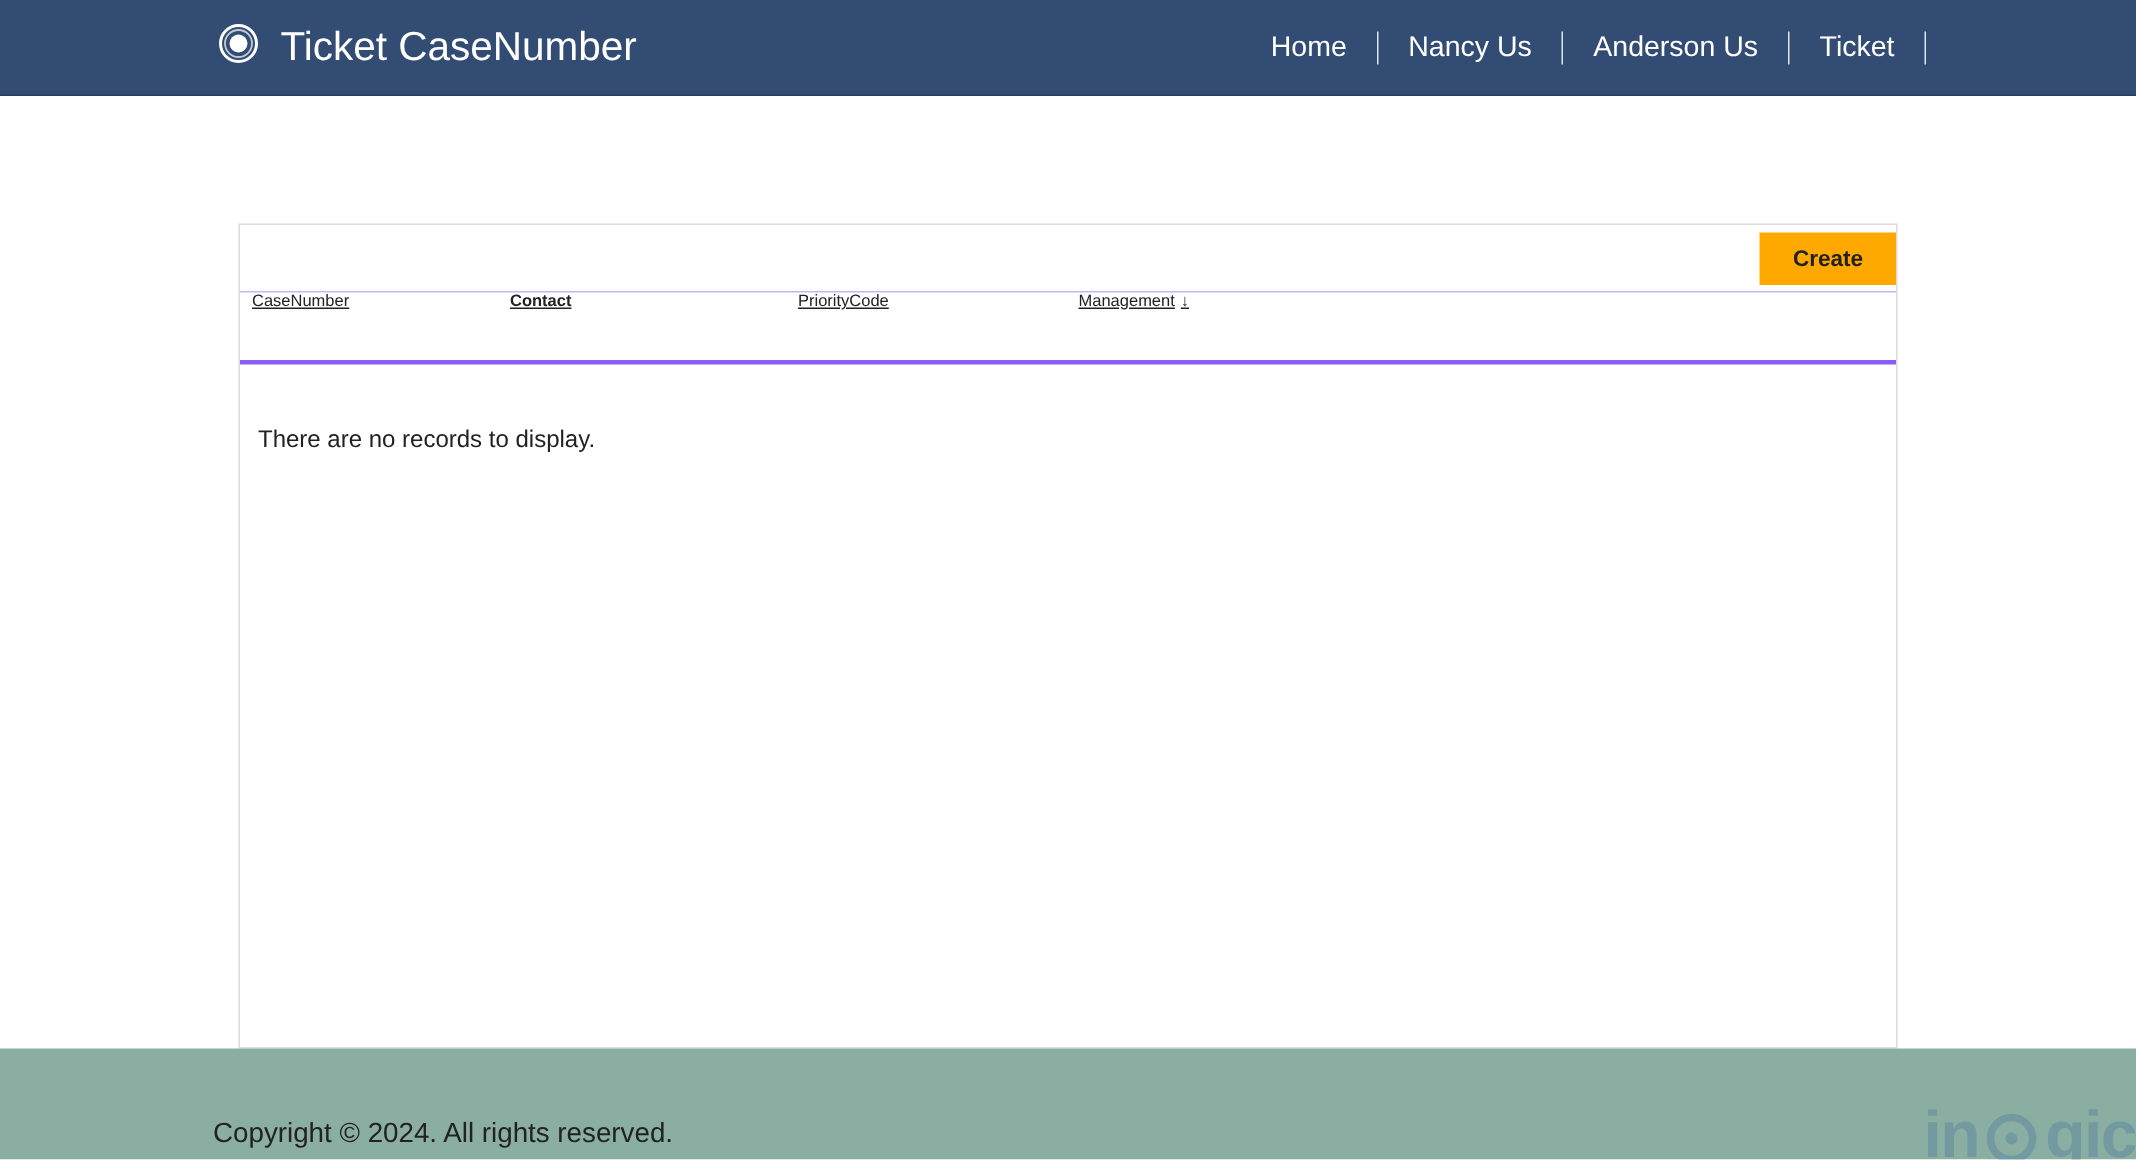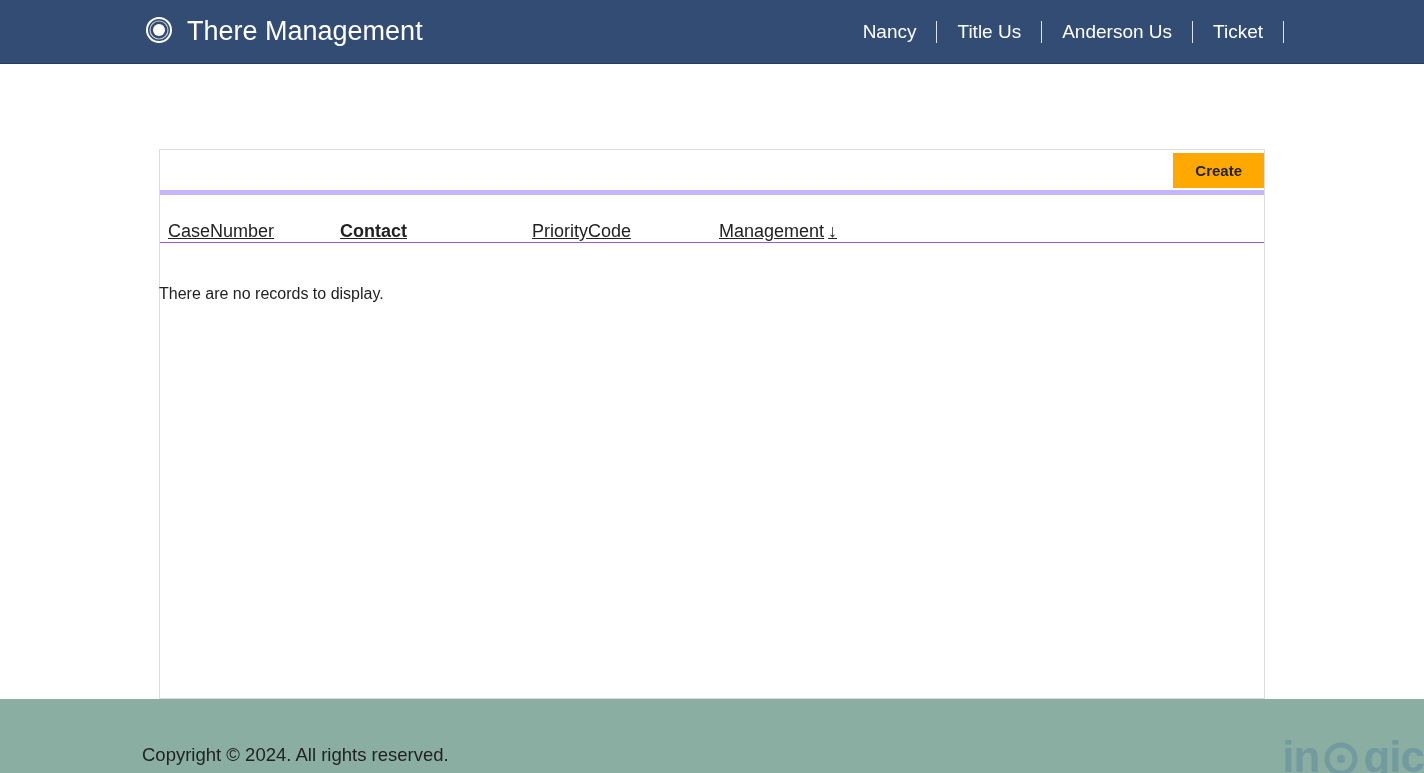--- a/index.html
+++ b/index.html
@@ -66,42 +66,42 @@
     display: flex;
     justify-content: center;
   }
   .panel {
     width: 1106px;
     border: 1px solid #dcdcdc;
     background: #fff;
   }
   .panel-toolbar {
     height: 45px;
-    border-bottom: 5px solid #c4b5fd;
+    border-bottom: 1px solid #c4b5fd;
     display: flex;
     align-items: center;
     justify-content: flex-end;
     padding-right: 0;
   }
   .create-btn {
     background: #ffa800;
     color: #222;
     font-weight: 700;
     font-size: 15px;
     border: none;
     height: 35px;
     padding: 0 22px;
     cursor: pointer;
   }
   .table-header {
     display: flex;
     height: 48px;
-    align-items: flex-end;
-    border-bottom: 1px solid #8b5cf6;
-    font-size: 18px;
+    align-items: flex-start;
+    border-bottom: 3px solid #8b5cf6;
+    font-size: 11px;
   }
   .th {
     text-decoration: underline;
     color: #222;
     cursor: pointer;
     white-space: nowrap;
   }
   .col-case   { width: 180px; padding-left: 8px; margin-left: 0; }
   .col-title  { width: 326px; }
   .col-contact{ width: 192px; font-weight: bold; }
@@ -112,20 +112,21 @@
     font-weight: bold;
     margin-left: 4px;
   }
   .empty-row {
     padding: 42px 0 30px 0;
     font-size: 16px;
     color: #222;
   }
   .empty-inner {
     transform: translateX(-1px);
+    margin-left: 13px;
   }
   
   .footer {
     background: #8aaea2;
     height: 74px;
     position: relative;
   }
   .footer-text {
     position: absolute;
     left: 142px;
@@ -158,26 +159,26 @@
 
 <div class="header">
   <div class="brand">
     <span>
       <svg width="28" height="28" viewBox="0 0 28 28">
         <circle cx="14" cy="14" r="12" stroke="#fff" stroke-width="2" fill="none"></circle>
         <circle cx="14" cy="14" r="6" fill="#fff"></circle>
         <circle cx="14" cy="14" r="9" stroke="#fff" stroke-width="1.2" fill="none" opacity="0.7"></circle>
       </svg>
     </span>
-    <span class="brand-title">There Management</span>
+    <span class="brand-title">Ticket CaseNumber</span>
   </div>
   <div class="nav">
-    <a class="nav-item">Nancy</a>
-    <div class="nav-sep"></div>
-    <a class="nav-item">Title Us</a>
+    <a class="nav-item">Home</a>
+    <div class="nav-sep"></div>
+    <a class="nav-item">Nancy Us</a>
     <div class="nav-sep"></div>
     <a class="nav-item">Anderson Us</a>
     <div class="nav-sep"></div>
     <a class="nav-item">Ticket</a>
     <div class="nav-sep"></div>
   </div>
 </div>
 
 <div class="main">
   <div class="panel">

